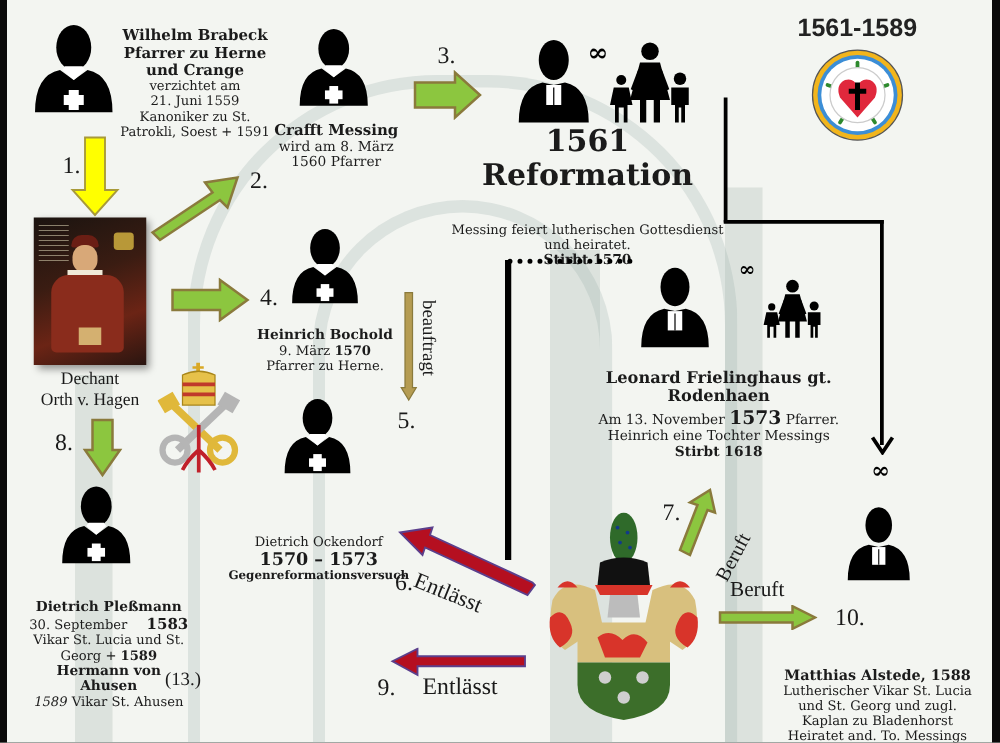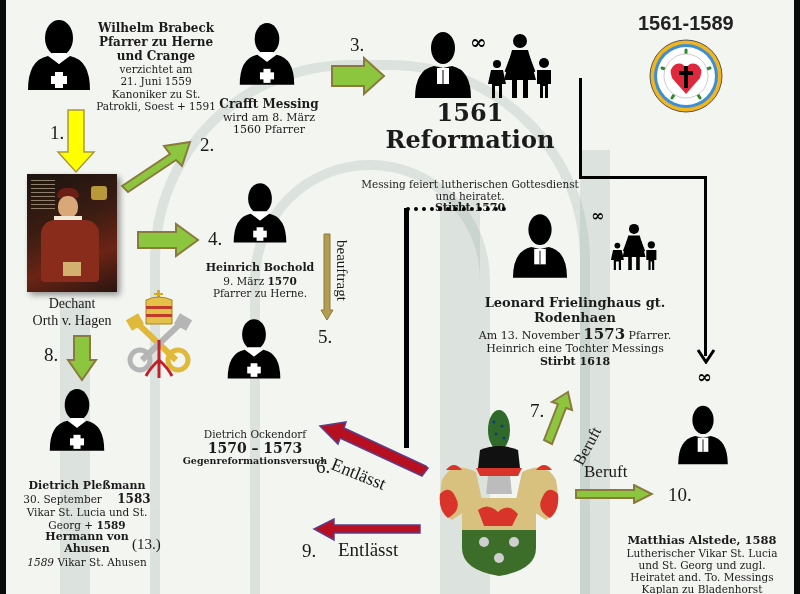--- a/index.html
+++ b/index.html
@@ -320,17 +320,17 @@
       <ellipse cx="29" cy="18" rx="12" ry="16" fill="#000"></ellipse>
       <path d="M1 68 Q1 40 20 36 L29 38 L38 36 Q57 40 57 68 Z" fill="#000"></path>
       <rect x="23" y="38" width="12" height="16" fill="#fff"></rect>
       <line x1="29" y1="40" x2="29" y2="54" stroke="#000" stroke-width="1"></line>
     </svg>
   </div>
   <div class="abs txt" style="left:612px;top:534px;width:180px;font-size:10.5px;">
     <div class="b" style="font-size:11.5px;">Matthias Alstede, 1588</div>
     <div>Lutherischer Vikar  St. Lucia</div>
     <div>und St. Georg und zugl.</div>
+    <div>Kaplan zu Bladenhorst</div>
     <div>Heiratet and. To. Messings</div>
-    <div>Kaplan zu Bladenhorst</div>
   </div>
 
 </div>
 
 </body></html>

